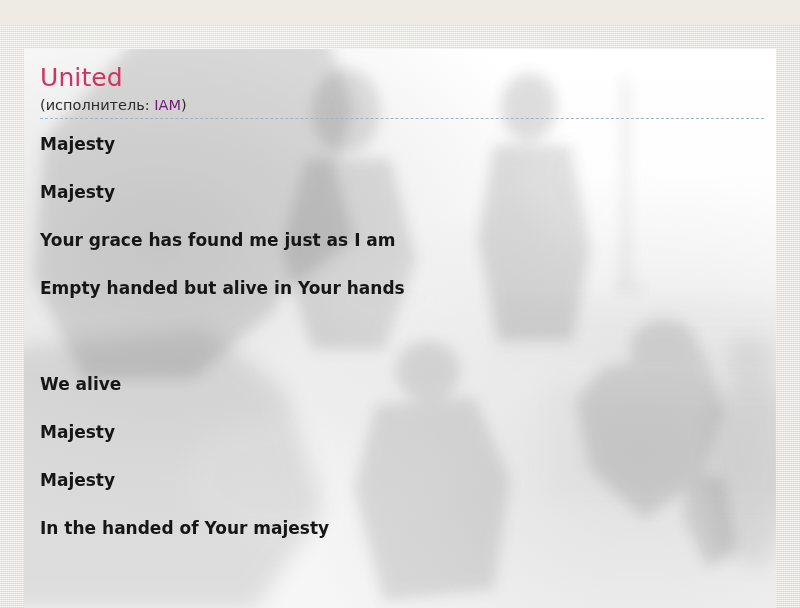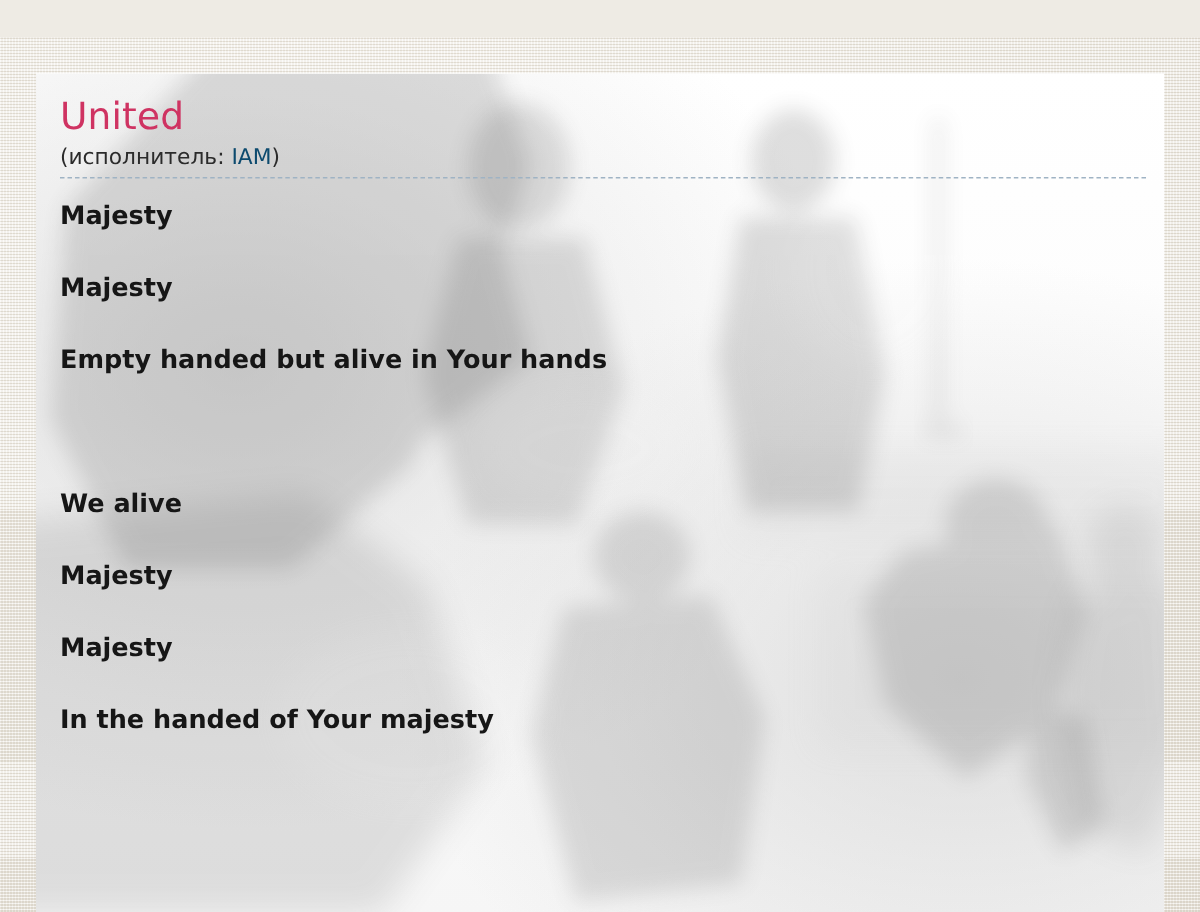--- a/index.html
+++ b/index.html
@@ -76,21 +76,21 @@
     margin: 0;
   }
   #artist-line {
     font-size: 14.5px;
     line-height: 20px;
     color: #2b2b2b;
     margin: 2px 0 0 0;
     white-space: nowrap;
   }
   #artist-link {
-    color: #0c4a6e;
+    color: #701a75;
     text-decoration: none;
   }
   #header-divider {
     margin: 3px 12px 0 16px;
     border: 0;
     border-top: 1px dashed #9fb3c4;
     height: 0;
     position: relative;
     z-index: 3;
   }
@@ -206,20 +206,21 @@
 
     <div id="header">
       <h1 id="song-title">United</h1>
       <div id="artist-line"><span>(исполнитель: </span><a id="artist-link" href="#">IAM</a><span>)</span></div>
     </div>
     <hr id="header-divider">
 
     <div id="lyrics">
       <div class="lyric-line">Majesty</div>
       <div class="lyric-line">Majesty</div>
+      <div class="lyric-line">Your grace has found me just as I am</div>
       <div class="lyric-line">Empty handed but alive in Your hands</div>
       <div class="lyric-line blank"></div>
       <div class="lyric-line">We alive</div>
       <div class="lyric-line">Majesty</div>
       <div class="lyric-line">Majesty</div>
       <div class="lyric-line">In the handed of Your majesty</div>
     </div>
 
   </div>
 </div>

